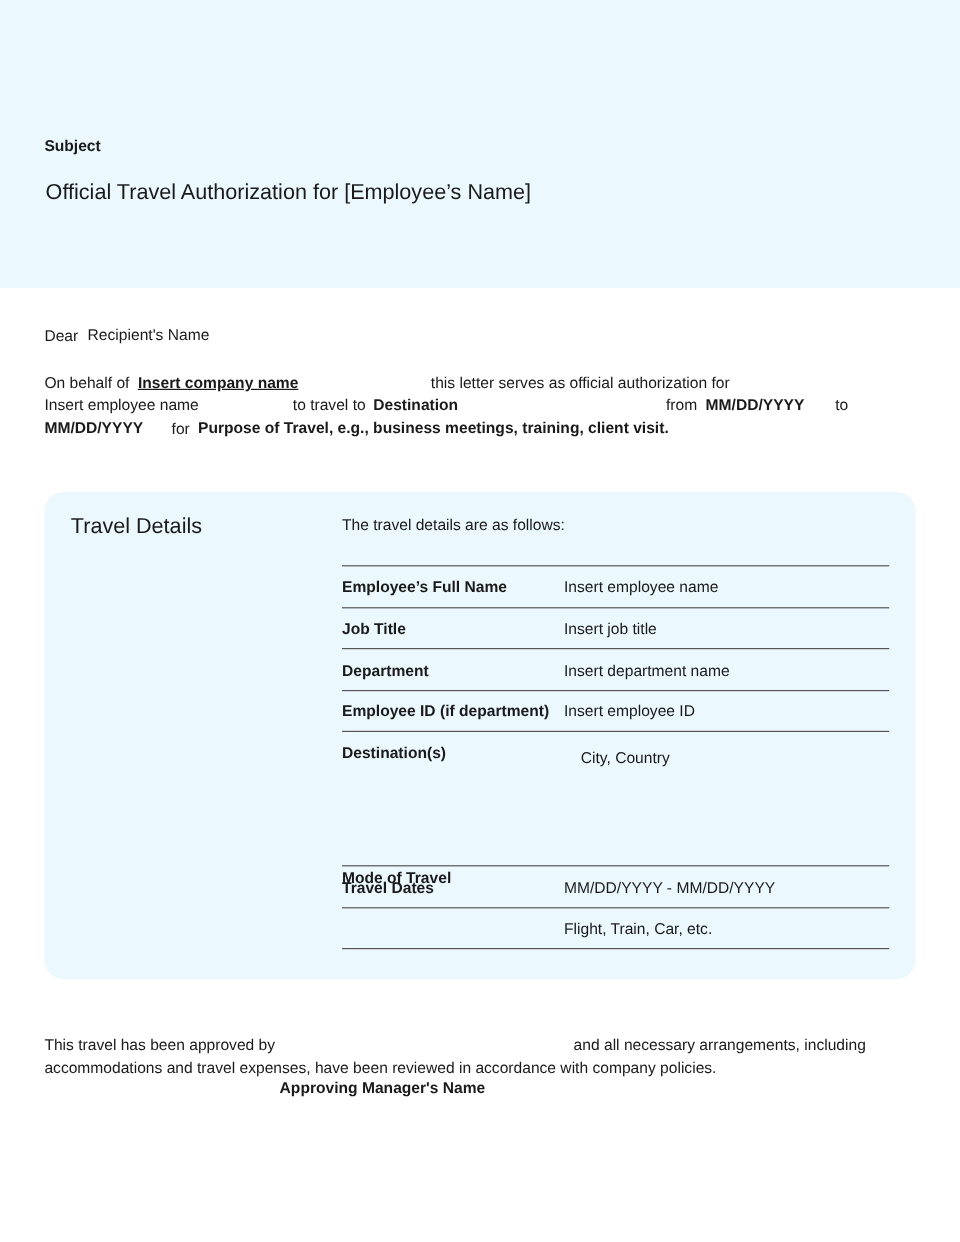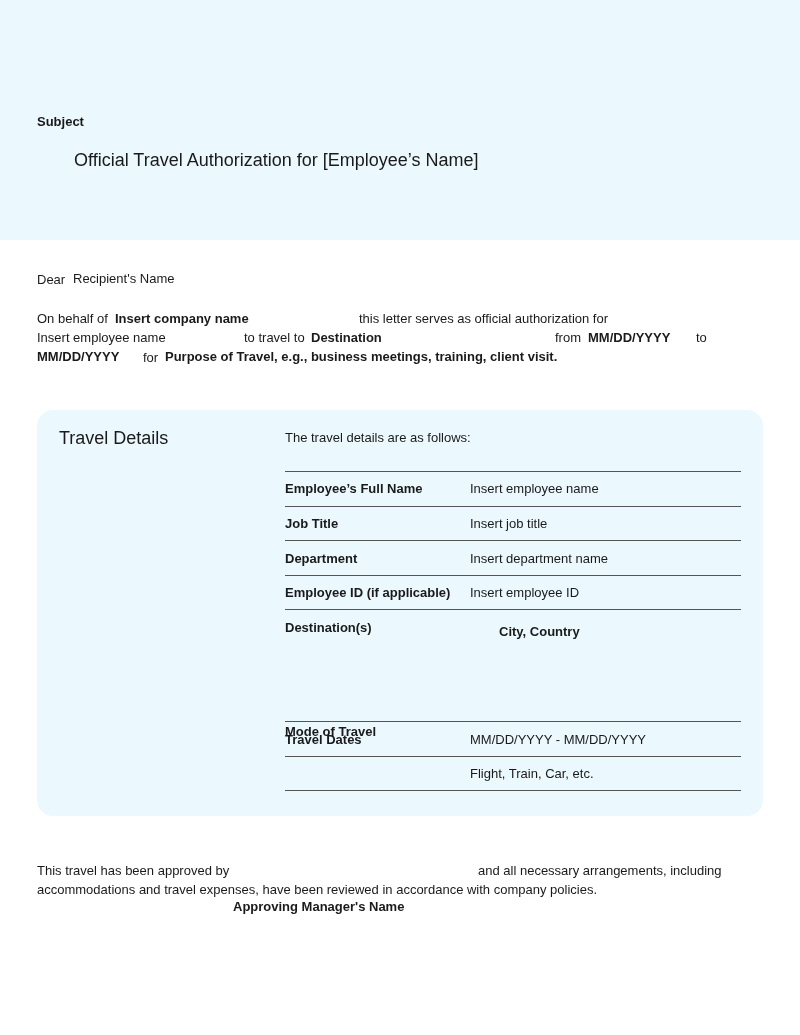--- a/index.html
+++ b/index.html
@@ -5,21 +5,21 @@
     * { margin: 0; padding: 0; box-sizing: border-box; }
     body {
       width: 800px; height: 1035px; background: #ffffff; position: relative;
       font-family: "Liberation Sans", sans-serif; color: #1a1a1a; overflow: hidden;
     }
     .abs { position: absolute; white-space: nowrap; }
     .header-band {
       position: absolute; left: 0; top: 0; width: 800px; height: 240px; background: #ebf8fe;
     }
     .subject-label { left: 37px; top: 114px; font-size: 13px; font-weight: bold; }
-    .subject-title { left: 38px; top: 150px; font-size: 18px; margin-left: 36px; }
+    .subject-title { left: 38px; top: 150px; font-size: 18px; }
     .t13 { font-size: 13px; }
     .b { font-weight: bold; }
     .box {
       position: absolute; left: 37px; top: 410px; width: 726px; height: 406px;
       background: #ebf8fe; border-radius: 16px;
     }
     .box-title { left: 59px; top: 428px; font-size: 18px; }
     .box-intro { left: 285px; top: 430px; font-size: 13px; }
     .hr { position: absolute; left: 285px; width: 456px; height: 1px; background: #555; }
     .lbl { position: absolute; left: 285px; font-size: 13px; font-weight: bold; }
@@ -29,21 +29,21 @@
 <body>
 
 <div class="header-band"></div>
 <div class="abs subject-label">Subject</div>
 <div class="abs subject-title">Official Travel Authorization for [Employee’s Name]</div>
 
 <div class="abs t13" style="left:37px;top:272px;text-align:center;">Dear</div>
 <div class="abs t13" style="left:73px;top:271px;">Recipient's Name</div>
 
 <div class="abs t13" style="left:37px;top:311px;">On behalf of</div>
-<div class="abs t13 b" style="left:115px;top:311px;">Insert company name</div>
+<div class="abs t13 b" style="left:115px;top:311px;text-decoration:underline;">Insert company name</div>
 <div class="abs t13" style="left:359px;top:311px;">this letter serves as official authorization for</div>
 
 <div class="abs t13" style="left:37px;top:330px;">Insert employee name</div>
 <div class="abs t13" style="left:244px;top:330px;">to travel to</div>
 <div class="abs t13 b" style="left:311px;top:330px;">Destination</div>
 <div class="abs t13" style="left:555px;top:330px;">from</div>
 <div class="abs t13 b" style="left:588px;top:330px;">MM/DD/YYYY</div>
 <div class="abs t13" style="left:696px;top:330px;">to</div>
 
 <div class="abs t13 b" style="left:37px;top:349px;">MM/DD/YYYY</div>
@@ -57,25 +57,25 @@
 <div class="hr" style="top:471px;"></div>
 <div class="lbl" style="top:481px;">Employee’s Full Name</div>
 <div class="val" style="top:481px;">Insert employee name</div>
 <div class="hr" style="top:506px;"></div>
 <div class="lbl" style="top:516px;">Job Title</div>
 <div class="val" style="top:516px;">Insert job title</div>
 <div class="hr" style="top:540px;"></div>
 <div class="lbl" style="top:551px;">Department</div>
 <div class="val" style="top:551px;">Insert department name</div>
 <div class="hr" style="top:575px;"></div>
-<div class="lbl" style="top:585px;">Employee ID (if applicable)</div>
+<div class="lbl" style="top:585px;">Employee ID (if department)</div>
 <div class="val" style="top:585px;">Insert employee ID</div>
 <div class="hr" style="top:609px;"></div>
 <div class="lbl" style="top:620px;">Destination(s)</div>
-<div class="val" style="top:624px;left:499px;font-weight:bold;">City, Country</div>
+<div class="val" style="top:624px;left:484px;">City, Country</div>
 <div class="hr" style="top:721px;"></div>
 <div class="lbl" style="top:732px;">Travel Dates</div>
 <div class="val" style="top:732px;">MM/DD/YYYY - MM/DD/YYYY</div>
 <div class="hr" style="top:756px;"></div>
 <div class="lbl" style="top:724px;text-align:right;">Mode of Travel</div>
 <div class="val" style="top:766px;">Flight, Train, Car, etc.</div>
 <div class="hr" style="top:790px;"></div>
 
 <div class="abs t13" style="left:37px;top:863px;text-align:right;">This travel has been approved by</div>
 <div class="abs t13 b" style="left:233px;top:862px;margin-top:37px;">Approving Manager's Name</div>

